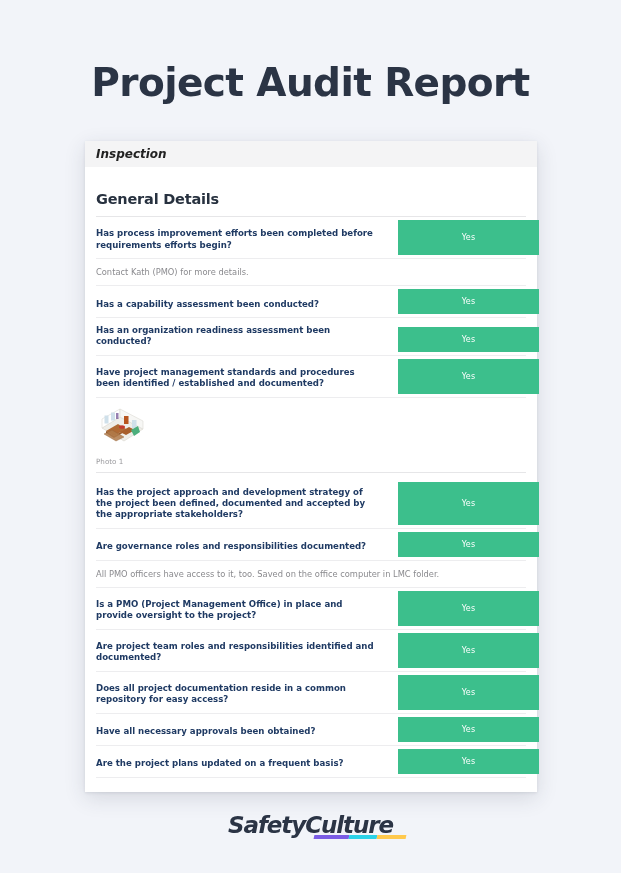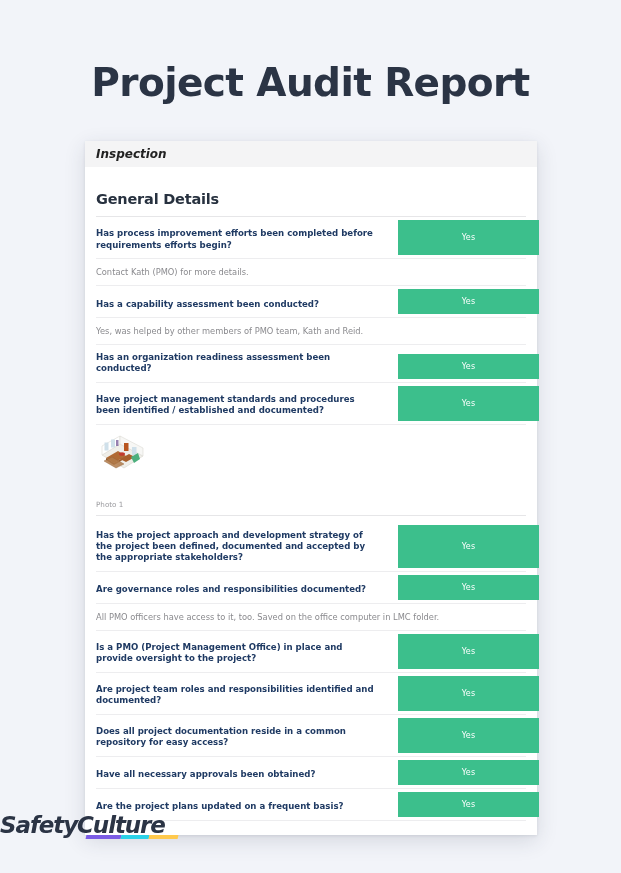--- a/index.html
+++ b/index.html
@@ -143,31 +143,31 @@
   .photo-thumb {
     width: 50px;
     height: 44px;
     position: relative;
     overflow: hidden;
     background: #ffffff;
   }
   .photo-caption {
     font-size: 7.2px;
     color: #9a9a9e;
-    margin-top: 23px;
+    margin-top: 7px;
     font-family: "DejaVu Sans", sans-serif;
   }
 
   
   .footer {
     position: absolute;
     left: 0;
     top: 812px;
     width: 621px;
-    text-align: left;
+    text-align: center;
   }
   .logo {
     display: inline-block;
     position: relative;
   }
   .logo-text {
     font-size: 23px;
     font-weight: bold;
     font-style: italic;
     letter-spacing: -1.1px;
@@ -211,21 +211,20 @@
               <div class="answer tall" style="background: rgb(60, 191, 140);">Yes</div>
             </div>
           </div>
           <div class="note">Contact Kath (PMO) for more details.</div>
           <div class="qrow">
             <div class="qtext">Has a capability assessment been conducted?</div>
             <div class="answer-wrap">
               <div class="answer" style="background: rgb(60, 191, 140);">Yes</div>
             </div>
           </div>
-          <div class="note">Yes, was helped by other members of PMO team, Kath and Reid.</div>
           <div class="qrow">
             <div class="qtext">Has an organization readiness assessment been conducted?</div>
             <div class="answer-wrap">
               <div class="answer" style="background: rgb(60, 191, 140);">Yes</div>
             </div>
           </div>
           <div class="qrow">
             <div class="qtext">Have project management standards and procedures been identified / established and documented?</div>
             <div class="answer-wrap">
               <div class="answer tall" style="background: rgb(60, 191, 140);">Yes</div>

